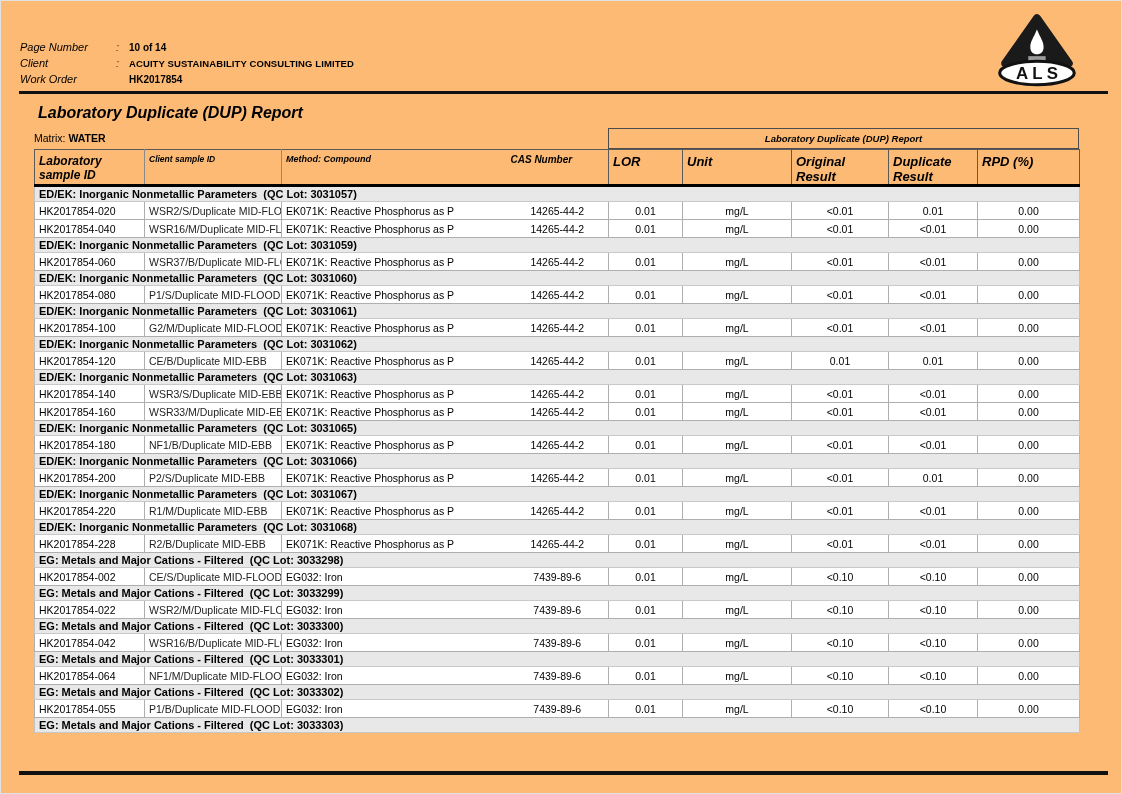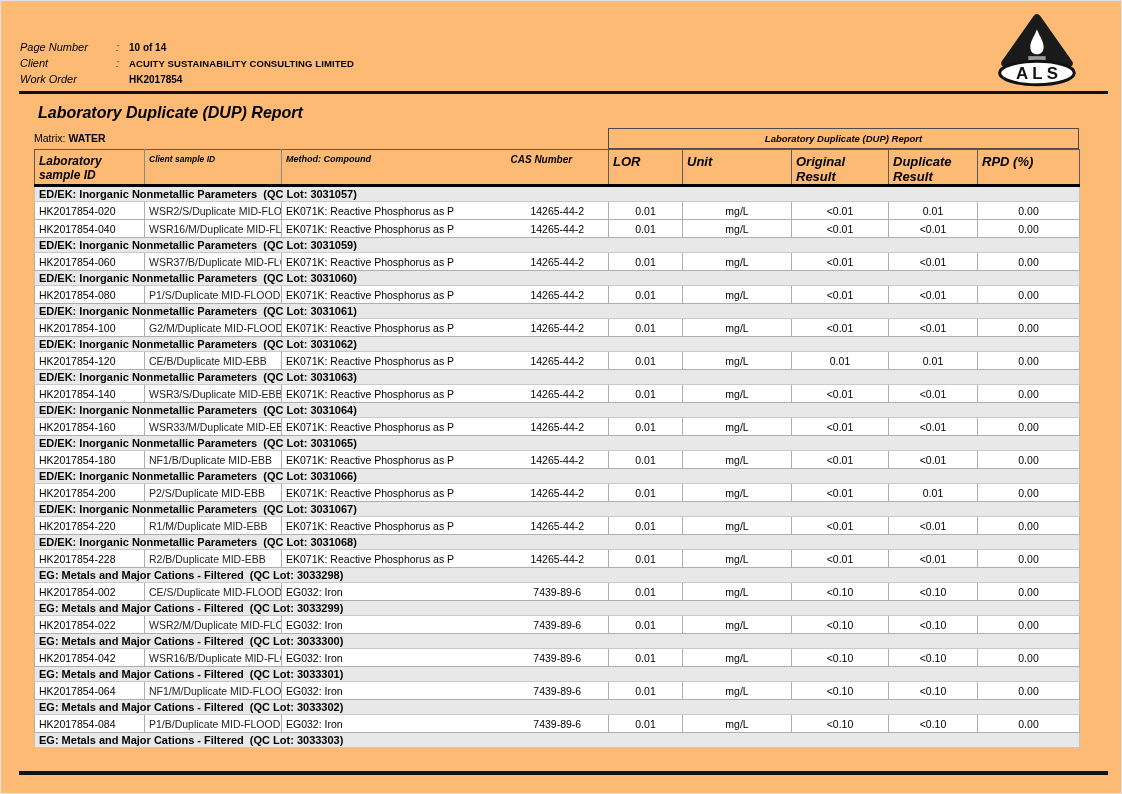--- a/index.html
+++ b/index.html
@@ -239,23 +239,20 @@
     <td class="c-client">WSR3/S/Duplicate MID-EBB</td>
     <td class="c-method">EK071K: Reactive Phosphorus as P</td>
     <td class="c-cas">14265-44-2</td>
     <td class="c-lor">0.01</td>
     <td class="c-unit">mg/L</td>
     <td class="c-orig">&lt;0.01</td>
     <td class="c-dup">&lt;0.01</td>
     <td class="c-rpd">0.00</td>
   </tr>
 
-  <tr class="section-row">
-    <td colspan="9">ED/EK: Inorganic Nonmetallic Parameters  (QC Lot: 3031064)</td>
-  </tr>
 
   <tr class="data-row">
     <td class="c-lab">HK2017854-160</td>
     <td class="c-client">WSR33/M/Duplicate MID-EBB</td>
     <td class="c-method">EK071K: Reactive Phosphorus as P</td>
     <td class="c-cas">14265-44-2</td>
     <td class="c-lor">0.01</td>
     <td class="c-unit">mg/L</td>
     <td class="c-orig">&lt;0.01</td>
     <td class="c-dup">&lt;0.01</td>
@@ -388,21 +385,21 @@
     <td class="c-orig">&lt;0.10</td>
     <td class="c-dup">&lt;0.10</td>
     <td class="c-rpd">0.00</td>
   </tr>
 
   <tr class="section-row">
     <td colspan="9">EG: Metals and Major Cations - Filtered  (QC Lot: 3033302)</td>
   </tr>
 
   <tr class="data-row">
-    <td class="c-lab">HK2017854-084</td>
+    <td class="c-lab">HK2017854-055</td>
     <td class="c-client">P1/B/Duplicate MID-FLOOD</td>
     <td class="c-method">EG032: Iron</td>
     <td class="c-cas">7439-89-6</td>
     <td class="c-lor">0.01</td>
     <td class="c-unit">mg/L</td>
     <td class="c-orig">&lt;0.10</td>
     <td class="c-dup">&lt;0.10</td>
     <td class="c-rpd">0.00</td>
   </tr>
 

